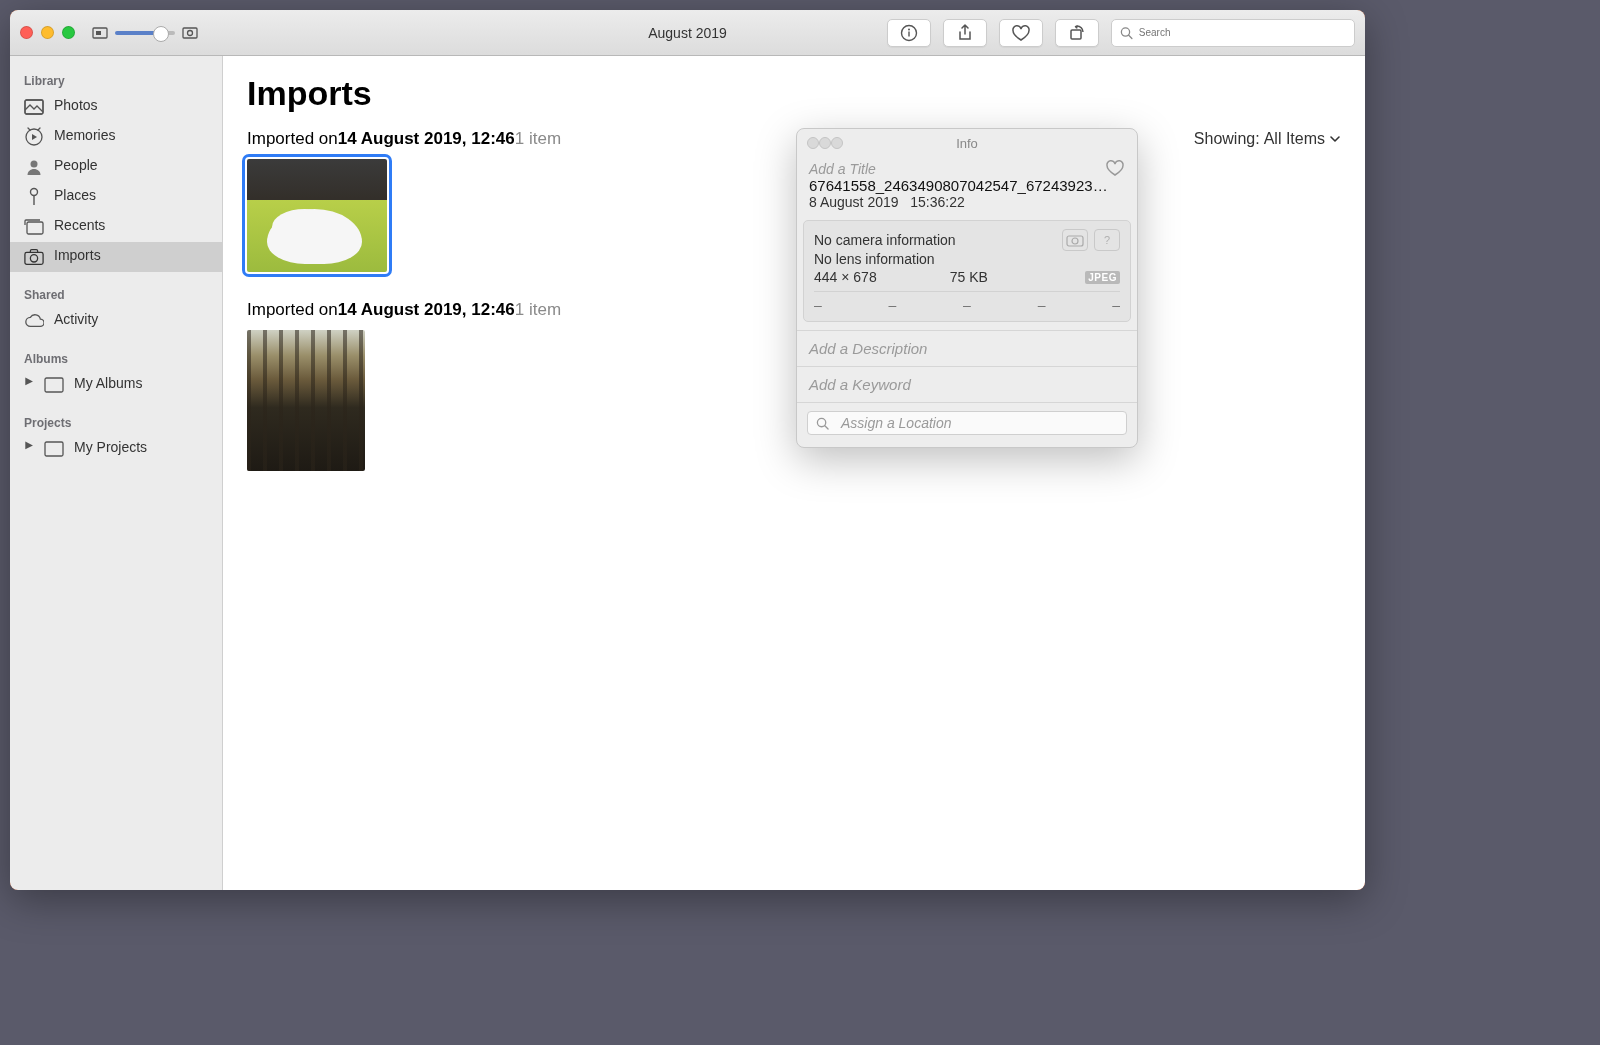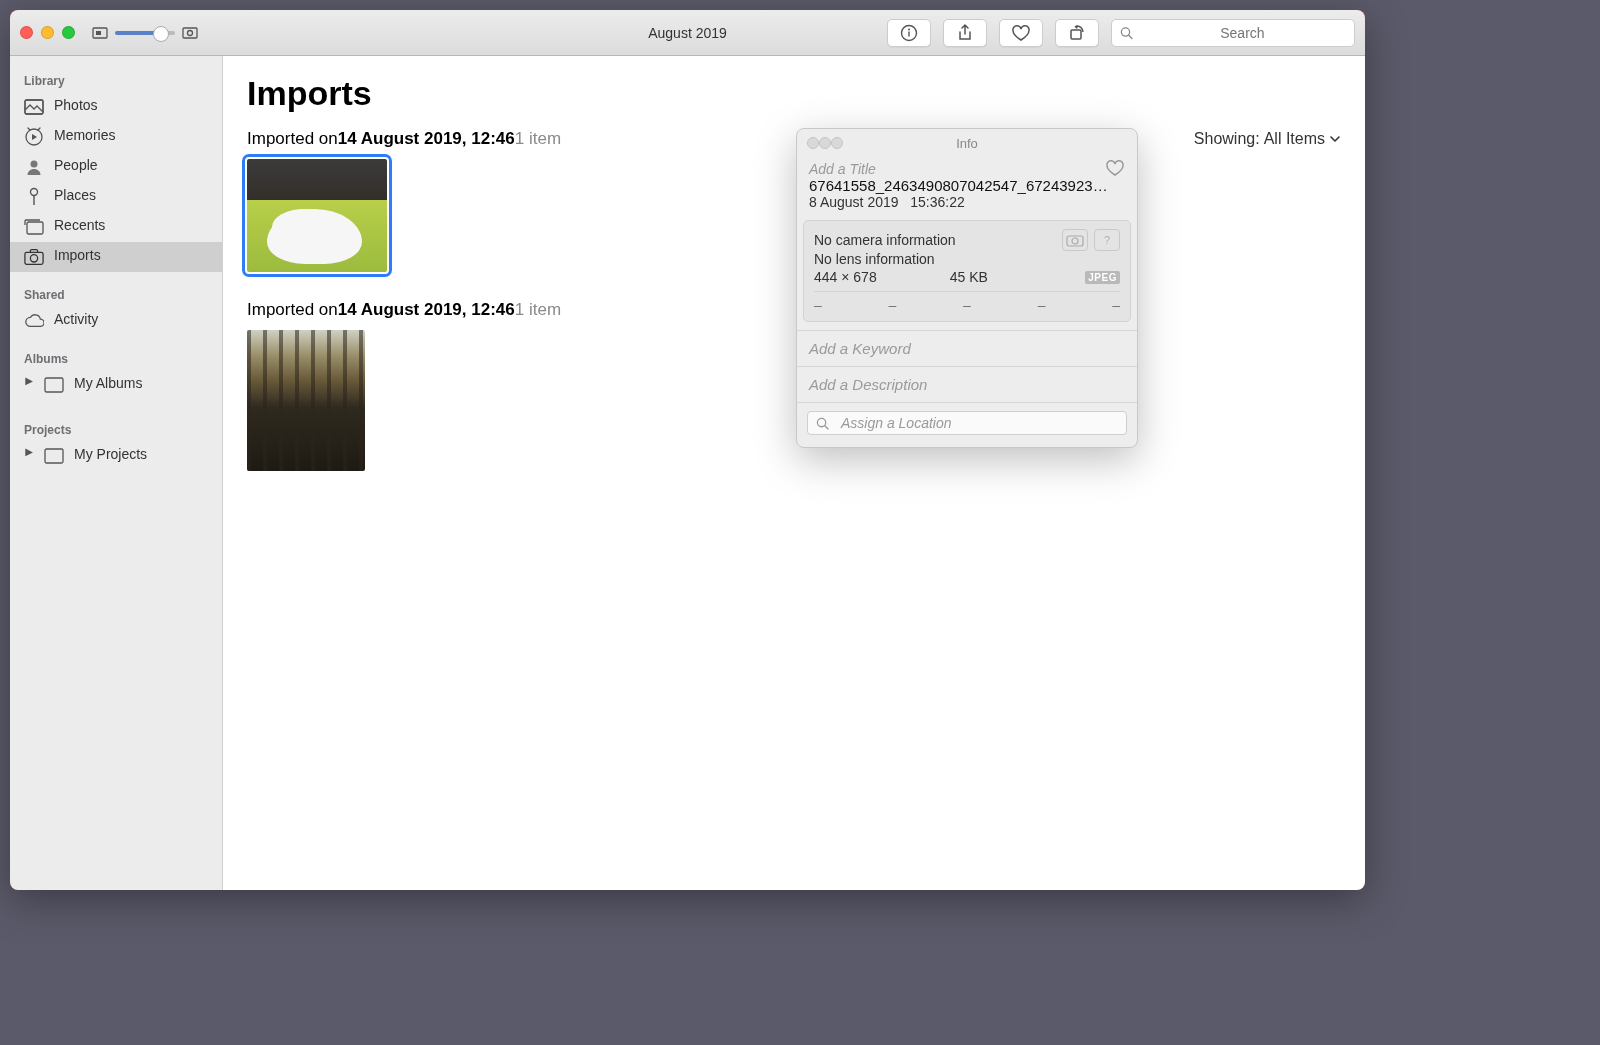--- a/index.html
+++ b/index.html
@@ -37,21 +37,21 @@
   .tl { width:13px; height:13px; border-radius:50%; border:1px solid rgba(0,0,0,0.15);}
   .tl.red{background:#ff5f57;} .tl.yellow{background:#febc2e;} .tl.green{background:#28c840;}
   .seg { display:flex; align-items:center; gap:6px; }
   .zoom-slider { width:60px; height:4px; background:linear-gradient(#5a80c8,#5a80c8) 0 0/65% 100% no-repeat, #bbb; border-radius:2px; position:relative; }
   .zoom-slider::after{ content:""; position:absolute; left:63%; top:-5px; width:14px; height:14px; background:#fff; border:1px solid #aaa; border-radius:50%; }
   .titlebar .icon-btn { width:18px; height:18px; display:flex; align-items:center; justify-content:center; color:#555; }
   .wintitle { position:absolute; left:0; right:0; text-align:center; font-size:14px; color:#333; pointer-events:none; }
   .tb-right { margin-left:auto; display:flex; align-items:center; gap:12px; }
   .btn { height:28px; min-width:44px; background:#fff; border:1px solid #ccc; border-radius:5px; display:flex; align-items:center; justify-content:center; box-shadow:0 1px 1px rgba(0,0,0,0.05); color:#555; }
   .search { height:28px; width:244px; background:#fff; border:1px solid #ccc; border-radius:5px; display:flex; align-items:center; padding:0 8px; gap:6px; color:#888; font-size:14px;}
-  .search input { border:none; outline:none; width:100%; font-size:14px;text-align:center; }
+  .search input { border:none; outline:none; width:100%; font-size:10px; }
 
   .body { flex:1; display:flex; min-height:0; }
   .sidebar {
     width: 213px; background:#ececec; border-right:1px solid #cfcfcf;
     padding: 12px 0 0 0; font-size:14px; color:#333;
   }
   .sb-header { color:#6e6e73; font-weight:600; font-size:12px; padding: 6px 14px 4px; }
   .sb-item { display:flex; gap:10px; padding:5px 14px; cursor:default; }
   .sb-item.selected { background:#cfcfcf; }
   .sb-disclosure { width:10px; display:flex; justify-content:center; color:#555; font-size:10px;}
@@ -246,21 +246,21 @@
       <div class="sb-item">
         <span class="sb-disclosure">▶</span>
         <span class="sb-icon">
             <svg width="20" height="16" viewBox="0 0 20 16">
               <rect x="1" y="1" width="18" height="14" rx="1.5" fill="none" stroke="#555" stroke-width="1.3"></rect>
             </svg>
           </span>
         <span>My Albums</span>
       </div>
 
-      <div class="sb-header" style="margin-top:17px">Projects</div>
+      <div class="sb-header" style="margin-top:10px">Projects</div>
       <div class="sb-item">
         <span class="sb-disclosure">▶</span>
         <span class="sb-icon">
             <svg width="20" height="16" viewBox="0 0 20 16">
               <rect x="1" y="1" width="18" height="14" rx="1.5" fill="none" stroke="#555" stroke-width="1.3"></rect>
             </svg>
           </span>
         <span>My Projects</span>
       </div>
     </div>
@@ -326,33 +326,33 @@
                     <rect x="1" y="3" width="16" height="10" rx="2" fill="none" stroke="#aaa" stroke-width="1.2"></rect>
                     <circle cx="9" cy="8" r="3" fill="none" stroke="#aaa" stroke-width="1.2"></circle>
                   </svg>
                 </span>
               <span class="mbtn">?</span>
             </span>
           </div>
           <div>No lens information</div>
           <div class="meta-row" style="margin-top:2px">
             <span>444 × 678</span>
-            <span style="margin-left:55px">45 KB</span>
+            <span style="margin-left:55px">75 KB</span>
             <span style="margin-left:auto" class="jpeg-badge">JPEG</span>
           </div>
           <div class="dash-row">
             <span>–</span>
             <span>–</span>
             <span>–</span>
             <span>–</span>
             <span>–</span>
           </div>
         </div>
+        <div class="info-field">Add a Description</div>
         <div class="info-field">Add a Keyword</div>
-        <div class="info-field">Add a Description</div>
         <div class="loc-field">
           <div class="loc-input">
             <svg width="13" height="13" viewBox="0 0 14 14">
                 <circle cx="6" cy="6" r="4.5" fill="none" stroke="#999" stroke-width="1.4"></circle>
                 <line x1="9.5" y1="9.5" x2="13" y2="13" stroke="#999" stroke-width="1.4" stroke-linecap="round"></line>
               </svg>
             <span>Assign a Location</span>
           </div>
         </div>
       </div>

